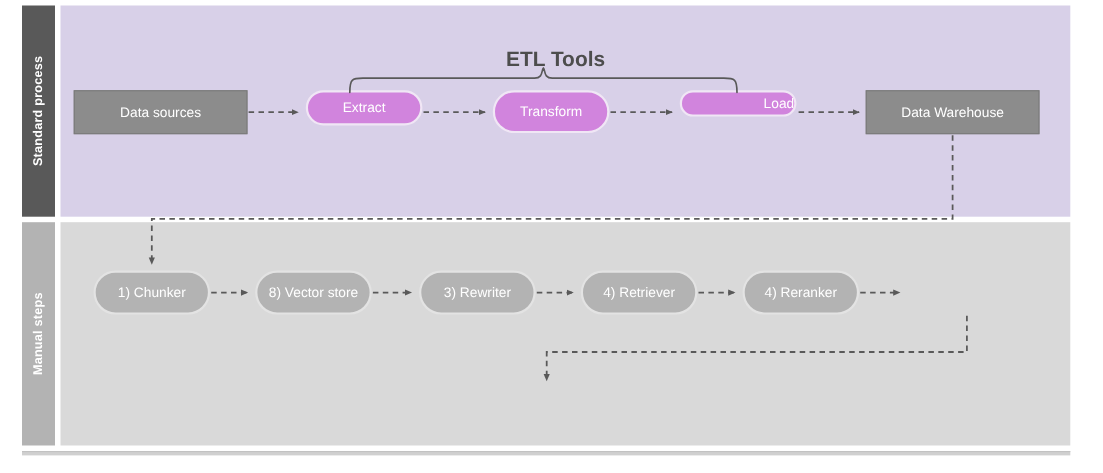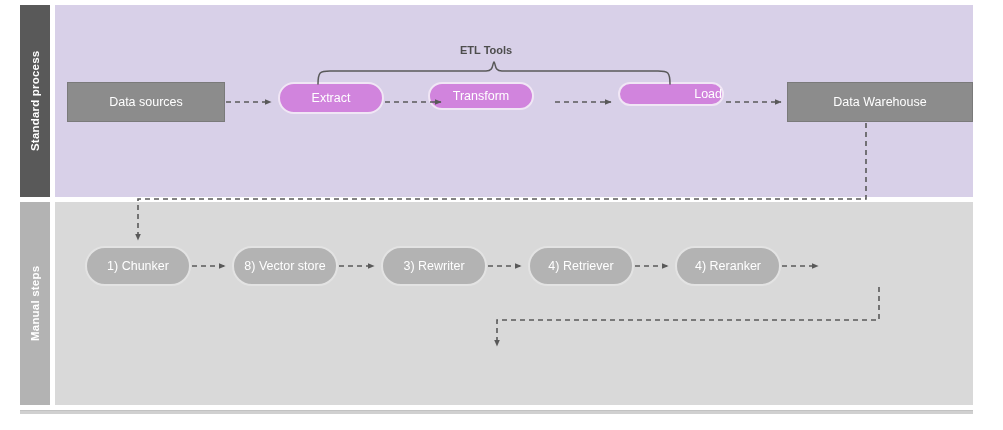--- a/index.html
+++ b/index.html
@@ -40,21 +40,21 @@
   .rect{background:#8c8c8c;border:1px solid #7a7a7a;font-size:12.5px;}
   .pill-etl{background:#d184dd;border:2px solid #f0e6f5;border-radius:22px;font-size:12.5px;}
   .pill-step{background:#b3b3b3;border:2px solid #e3e3e3;border-radius:22px;font-size:12.5px;justify-content:center;}
   .rect-warn{background:#ffd966;border:2px solid #ffffff;color:#ffffff;font-size:12.5px;}
 
   
   #wires{position:absolute;left:0;top:0;width:1003px;height:430px;
          pointer-events:none;z-index:8;}
 
   .brace-label{
-    position:absolute;color:#4d4d4d;font-size:11px;font-weight:bold;
+    position:absolute;color:#4d4d4d;font-size:19px;font-weight:bold;
     z-index:9;white-space:nowrap;
   }
 </style>
 </head>
 <body>
 
 <div id="canvas">
 
   <div class="band" id="band-standard"></div>
   <div class="band" id="band-manual"></div>
@@ -65,29 +65,29 @@
   <div class="brace-label" style="left:460px;top:44px;">ETL Tools</div>
 
   <div class="node rect" style="left:67px;top:82px;width:158px;height:40px;">
     <span>Data sources</span>
   </div>
 
   <div class="node pill-etl" style="left:278px;top:82px;width:106px;height:32px;">
     <span>Extract</span>
   </div>
 
-  <div class="node pill-etl" style="left:428px;top:82px;width:106px;height:28px;">
+  <div class="node pill-etl" style="left:448px;top:82px;width:106px;height:39px;">
     <span>Transform</span>
   </div>
 
   <div class="node pill-etl" style="left:618px;top:82px;width:106px;height:24px;justify-content:flex-end;">
     <span>Load</span>
   </div>
 
-  <div class="node rect" style="left:787px;top:82px;width:186px;height:40px;">
+  <div class="node rect" style="left:787px;top:82px;width:158px;height:40px;">
     <span>Data Warehouse</span>
   </div>
 
   <div class="node pill-step" style="left:85px;top:246px;width:106px;height:40px;">
     <span>1) Chunker</span>
   </div>
 
   <div class="node pill-step" style="left:232px;top:246px;width:106px;height:40px;">
     <span>8) Vector store</span>
   </div>

